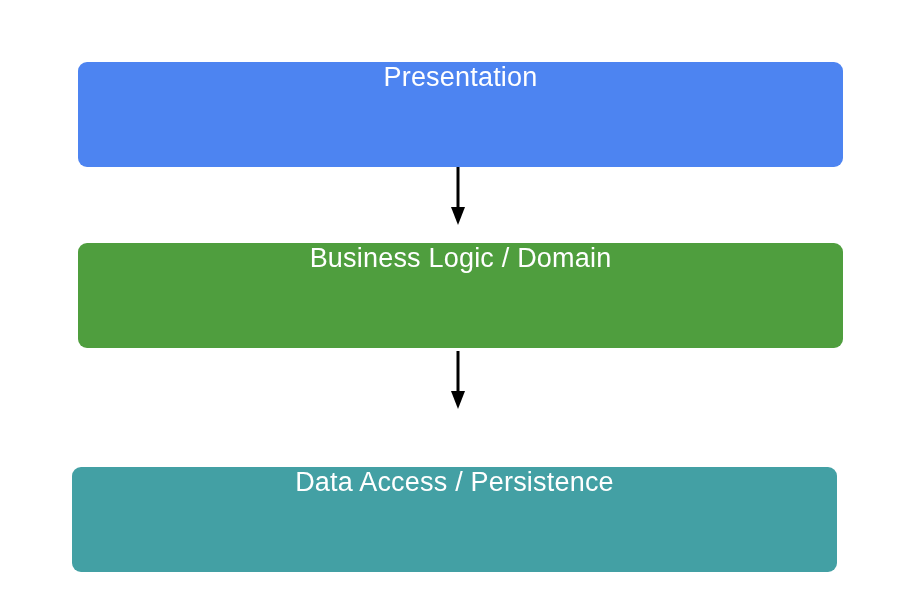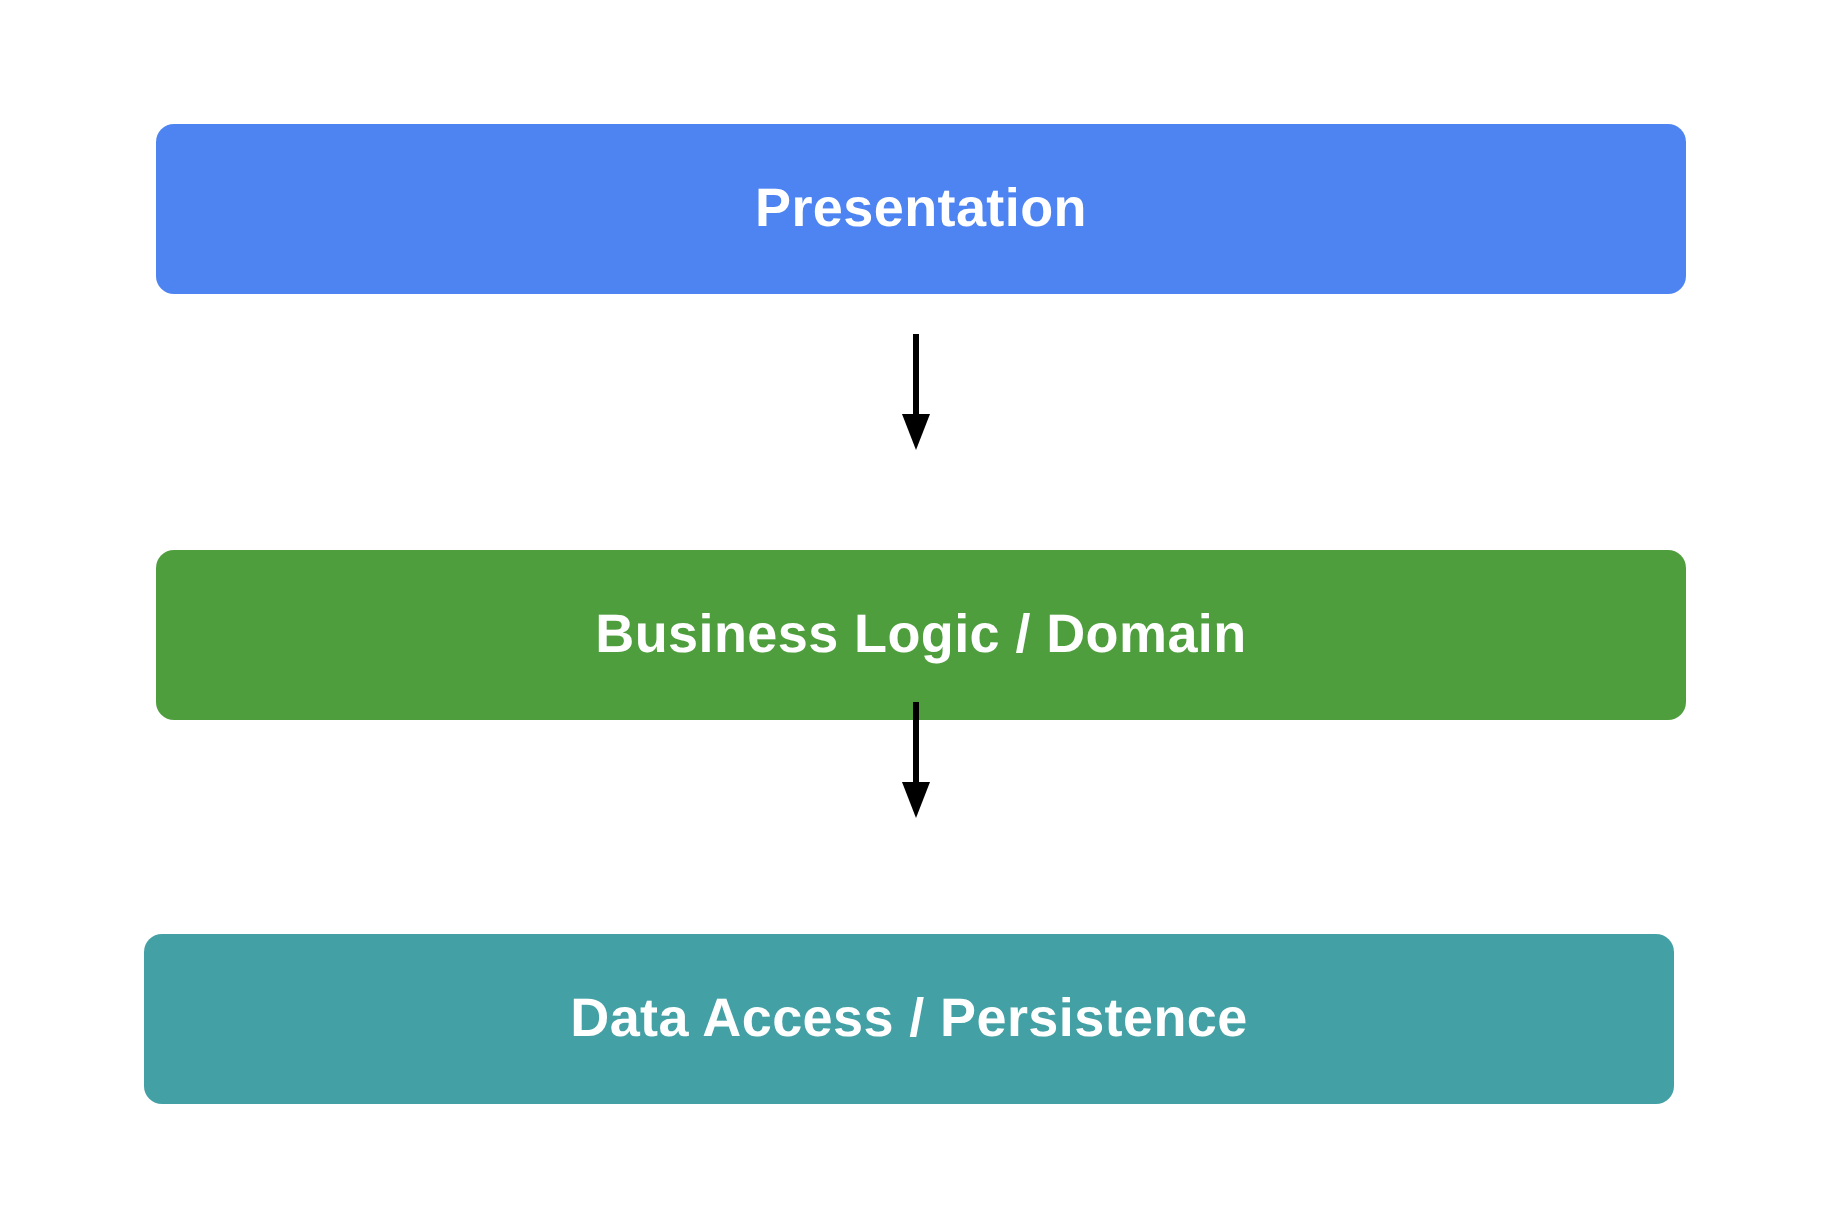--- a/index.html
+++ b/index.html
@@ -10,28 +10,28 @@
   }
   .canvas {
     position: relative;
     width: 916px;
     height: 606px;
     background: #ffffff;
     overflow: hidden;
   }
   .layer-box {
     position: absolute;
-    height: 85px;
+    height: 105px;
     border-radius: 9px;
     display: flex;
-    align-items: center;
+    align-items: flex-start;
     justify-content: center;
     color: #ffffff;
     font-size: 27px;
-    font-weight: 700;
+    font-weight: 400;
     letter-spacing: 0.2px;
   }
   .layer-box span {
     display: inline-block;
   }
   #box-presentation {
     left: 78px;
     top: 62px;
     width: 765px;
   }
@@ -67,21 +67,21 @@
     <span>Presentation</span>
   </div>
 
   <div class="arrow" id="arrow-1">
     <svg viewBox="0 0 18 60" preserveAspectRatio="xMidYMid meet" aria-hidden="true">
       <line x1="9" y1="2" x2="9" y2="44" stroke="#000000" stroke-width="3"></line>
       <polygon points="2,42 16,42 9,60" fill="#000000"></polygon>
     </svg>
   </div>
 
-  <div class="layer-box" id="box-business" style="background-color: rgb(79, 158, 62); margin-top: 32px;">
+  <div class="layer-box" id="box-business" style="background-color: rgb(79, 158, 62);">
     <span>Business Logic / Domain</span>
   </div>
 
   <div class="arrow" id="arrow-2">
     <svg viewBox="0 0 18 60" preserveAspectRatio="xMidYMid meet" aria-hidden="true">
       <line x1="9" y1="2" x2="9" y2="44" stroke="#000000" stroke-width="3"></line>
       <polygon points="2,42 16,42 9,60" fill="#000000"></polygon>
     </svg>
   </div>
 

